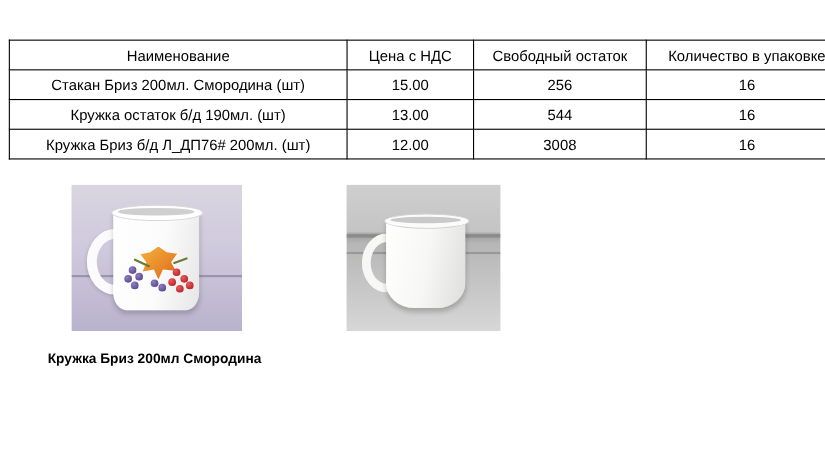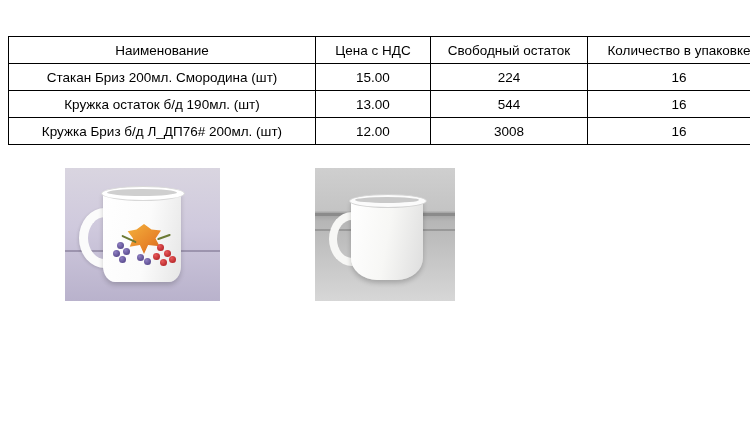--- a/index.html
+++ b/index.html
@@ -269,21 +269,21 @@
           <td class="col-name">Наименование</td>
           <td class="col-price">Цена с НДС</td>
           <td class="col-stock">Свободный остаток</td>
           <td class="col-pack">Количество в упаковке</td>
         </tr>
       </thead>
       <tbody>
         <tr>
           <td class="name-cell">Стакан Бриз 200мл. Смородина (шт)</td>
           <td>15.00</td>
-          <td>224</td>
+          <td>256</td>
           <td>16</td>
         </tr>
         <tr>
           <td class="name-cell">Кружка остаток б/д 190мл. (шт)</td>
           <td>13.00</td>
           <td>544</td>
           <td>16</td>
         </tr>
         <tr>
           <td class="name-cell">Кружка  Бриз б/д  Л_ДП76# 200мл. (шт)</td>
@@ -314,20 +314,21 @@
         <div class="grape" style="left:48px; top:82px;"></div>
         <div class="grape" style="left:54px; top:88px;"></div>
         <div class="berry" style="left:92px; top:76px;"></div>
         <div class="berry" style="left:99px; top:82px;"></div>
         <div class="berry" style="left:88px; top:85px;"></div>
         <div class="berry" style="left:95px; top:91px;"></div>
         <div class="berry" style="left:104px; top:88px;"></div>
         <div class="grape" style="left:72px; top:86px;"></div>
         <div class="grape" style="left:79px; top:90px;"></div>
       </div>
+      <div class="caption cap-1">Кружка Бриз 200мл Смородина</div>
     </div>
 
     <div class="photo-block photo-2">
       <div class="photo-frame frame-2">
         <div class="bg2">
           <div class="shelf"></div>
           <div class="shelf2"></div>
         </div>
         <div class="mug2-handle"></div>
         <div class="mug2-body"></div>

